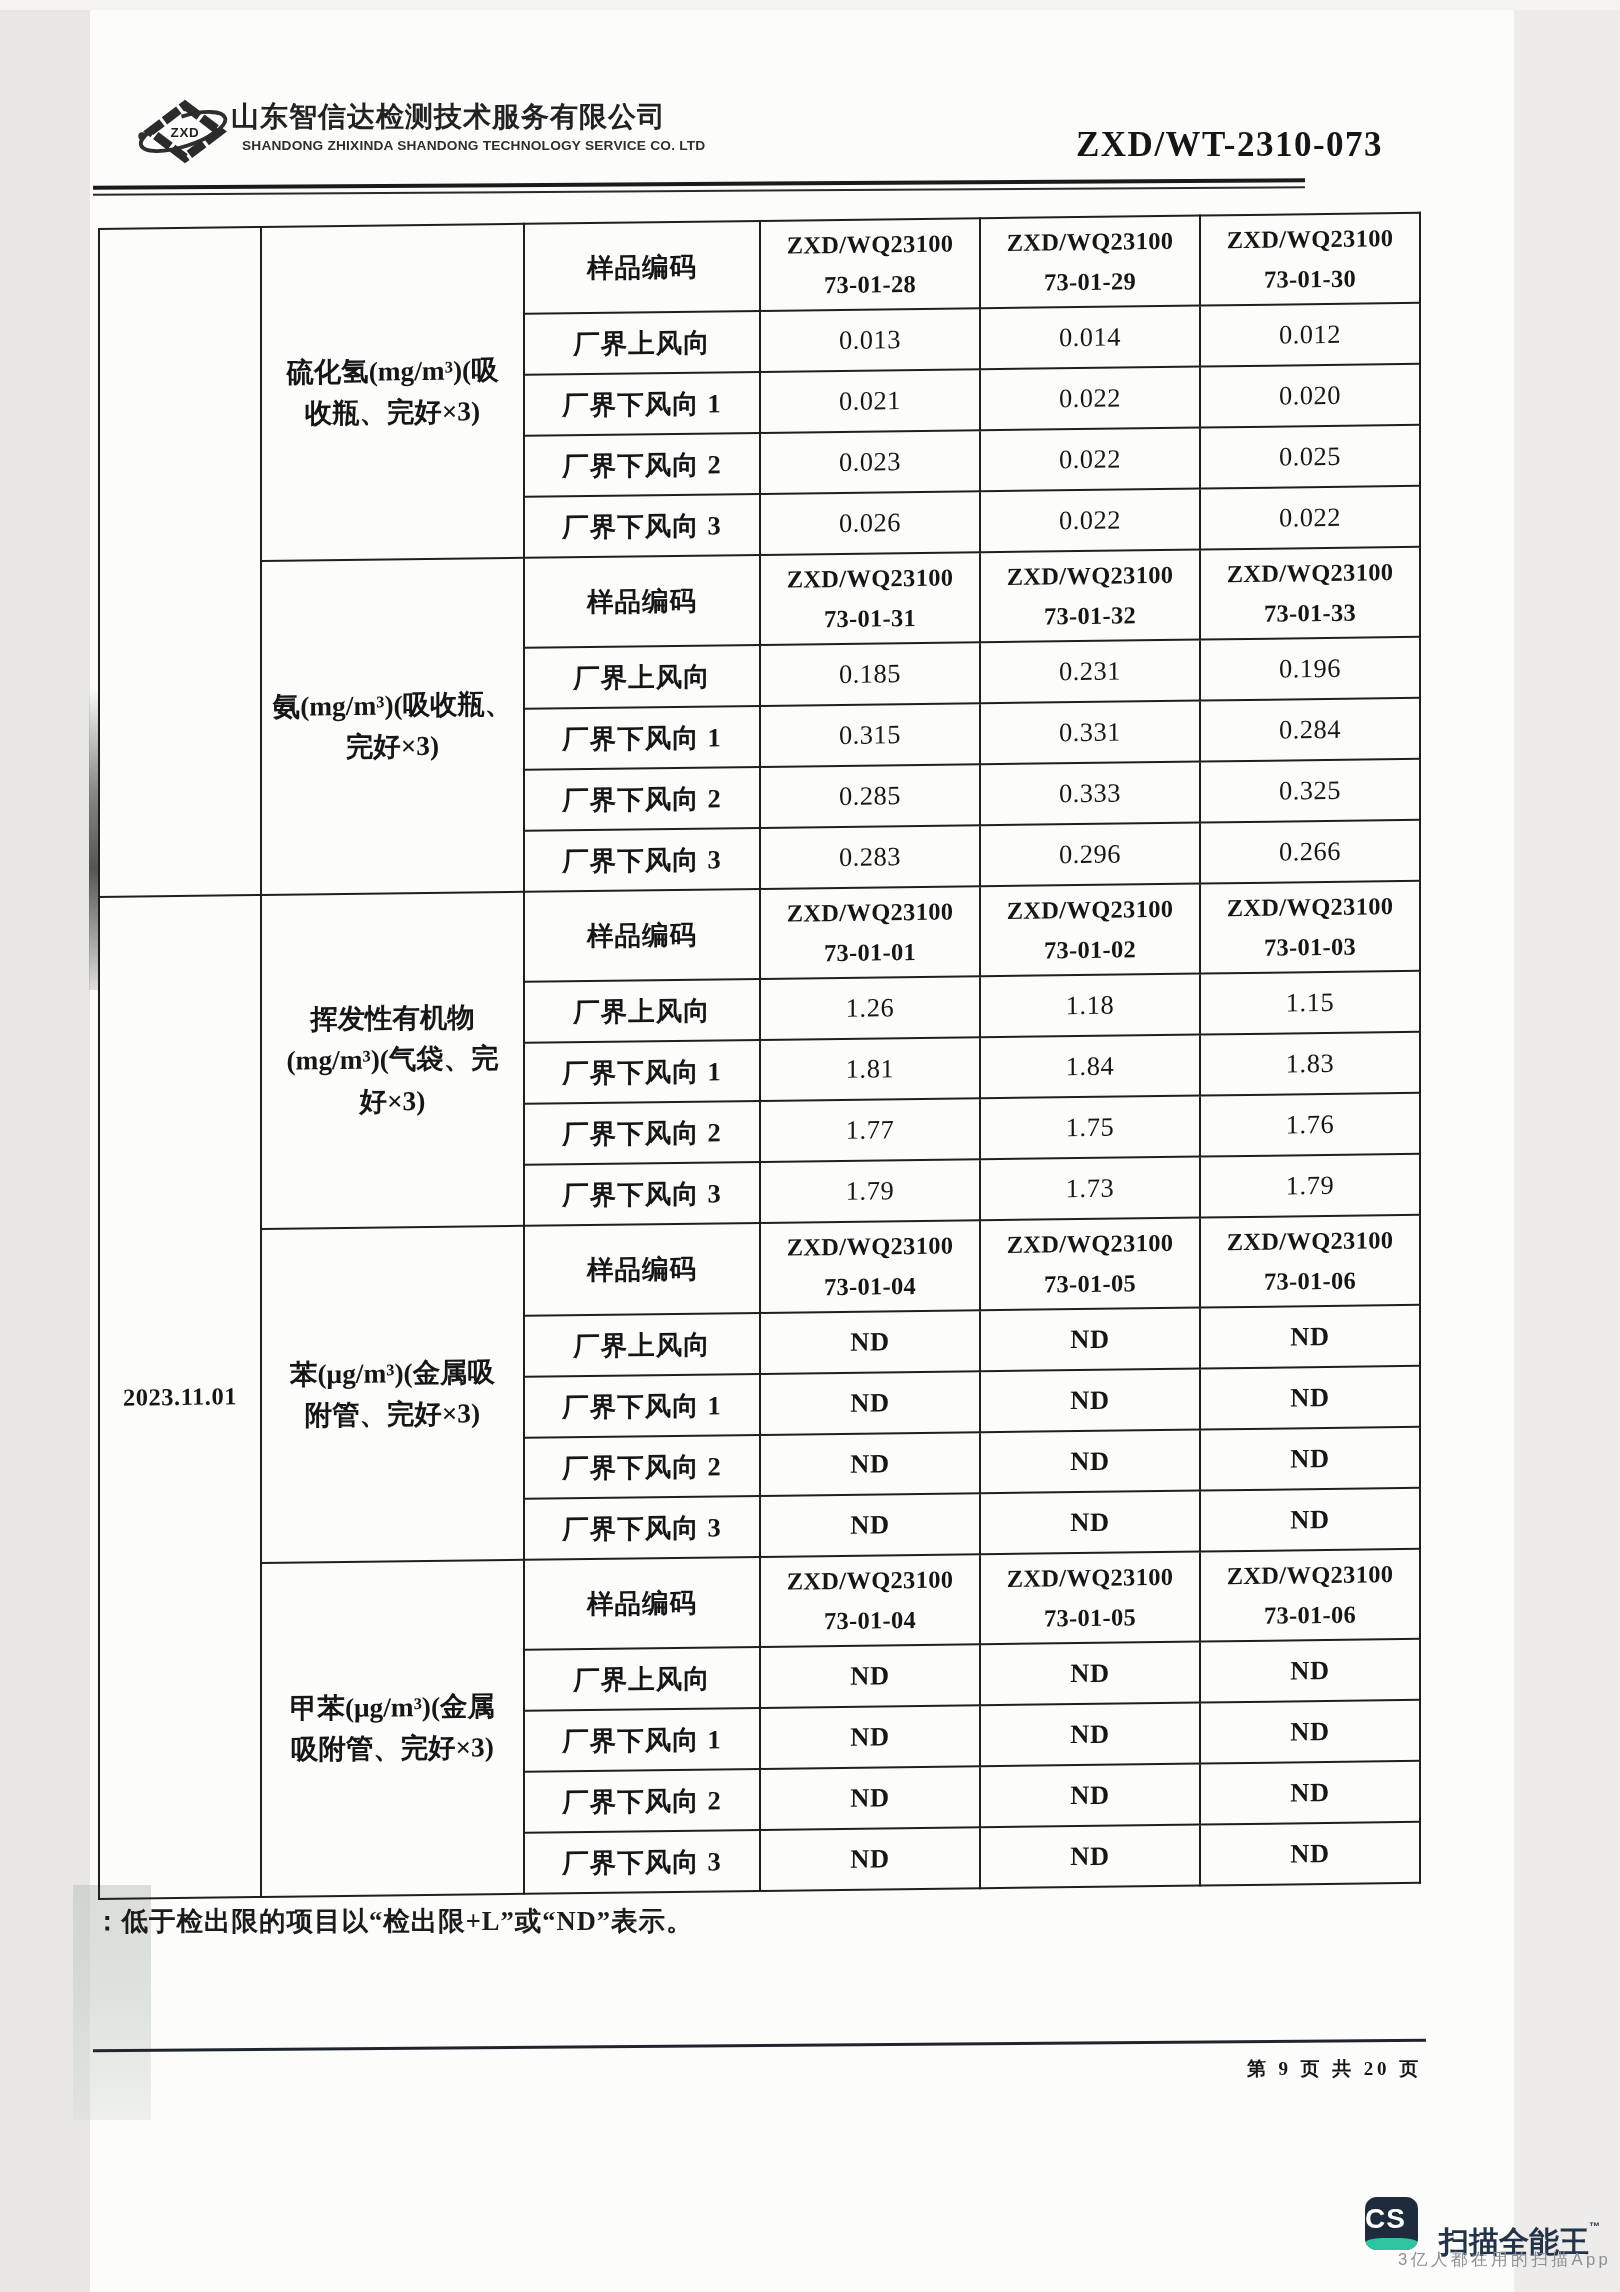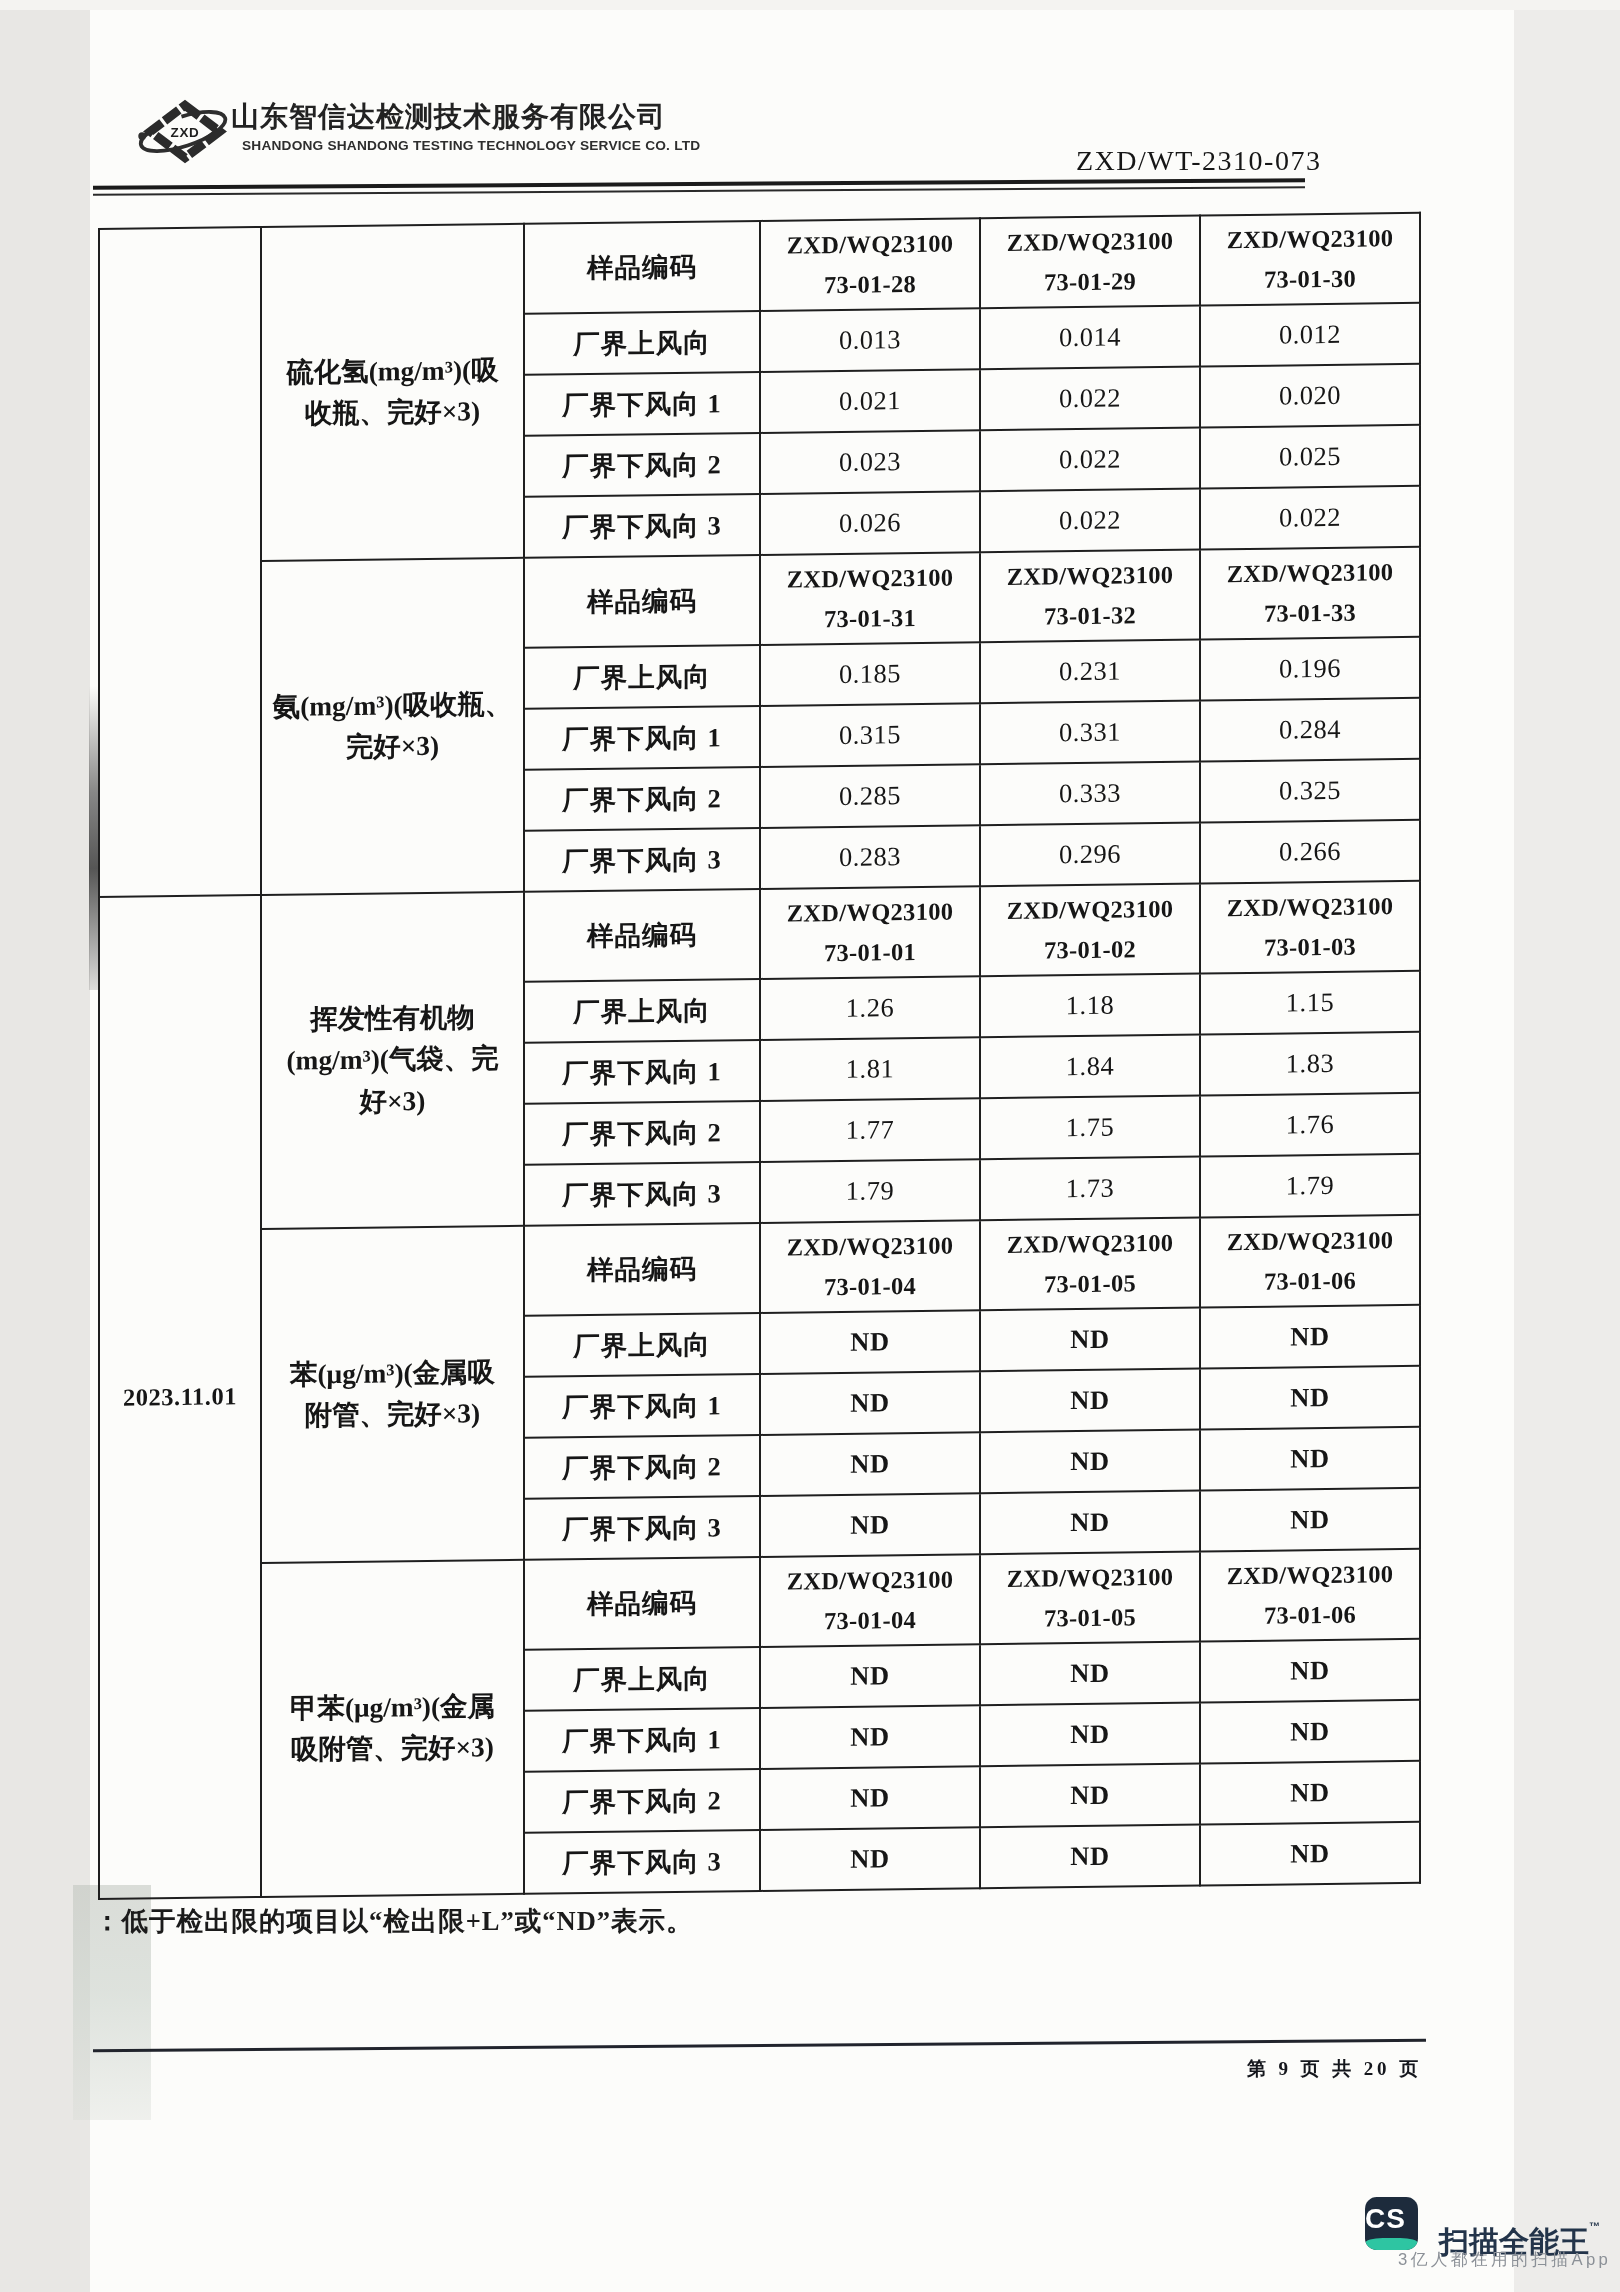--- a/index.html
+++ b/index.html
@@ -17,21 +17,21 @@
     background:linear-gradient(180deg,rgba(40,40,40,0) 0%,rgba(40,40,40,.55) 35%,rgba(30,30,30,.75) 60%,rgba(40,40,40,.15) 100%);}
   .smudge-b{position:absolute;left:73px;top:1885px;width:78px;height:235px;
     background:linear-gradient(180deg,rgba(190,195,188,.55),rgba(205,212,205,.65) 45%,rgba(214,218,212,.35));}
 
   
   .logo{position:absolute;left:137px;top:98px;width:96px;height:67px;}
   .co-cn{position:absolute;left:231px;top:98px;font-family:"Liberation Sans","DejaVu Sans",sans-serif;
     font-weight:700;font-size:28px;letter-spacing:1px;color:#222;white-space:nowrap;}
   .co-en{position:absolute;left:242px;top:138px;font-family:"Liberation Sans","DejaVu Sans",sans-serif;
     font-weight:700;font-size:13.7px;letter-spacing:0.2px;color:#2e2e2e;white-space:nowrap;}
-  .doc-code{position:absolute;left:1076px;top:145px;font-weight:400;font-size:28px;
+  .doc-code{position:absolute;left:1076px;top:125px;font-weight:700;font-size:35px;
     letter-spacing:1.5px;color:#161616;white-space:nowrap;}
   .rule-a{position:absolute;left:93px;top:182px;width:1212px;height:3.9px;background:#1b1b1b;transform:rotate(-.35deg);}
   .rule-b{position:absolute;left:93px;top:190px;width:1212px;height:2px;background:#2a2a2a;transform:rotate(-.35deg);}
 
   
   table.report{
     position:absolute;left:98px;top:228px;width:1319px;
     border-collapse:collapse;table-layout:fixed;
     transform:skewY(-.7deg);transform-origin:left center;
   }
@@ -82,21 +82,21 @@
 
   <svg class="logo" viewBox="0 0 150 100">
     <g transform="rotate(-18 72 50)">
       <ellipse cx="72" cy="50" rx="69" ry="23" fill="none" stroke="#2e2e2e" stroke-width="6" stroke-dasharray="250 40" stroke-dashoffset="55"></ellipse>
     </g>
     <circle cx="8" cy="57" r="6" fill="#2e2e2e"></circle>
     <path d="M75,9 L129,50 L75,91 L21,50 Z" fill="none" stroke="#2b2b2b" stroke-width="14" stroke-dasharray="28 5"></path>
     <text x="75" y="58" text-anchor="middle" font-family="Liberation Sans, sans-serif" font-weight="bold" font-size="21" letter-spacing="1" fill="#1f1f1f">ZXD</text>
   </svg>
   <div class="co-cn">山东智信达检测技术服务有限公司</div>
-  <div class="co-en">SHANDONG SHANDONG TESTING TECHNOLOGY SERVICE CO. LTD</div>
+  <div class="co-en">SHANDONG ZHIXINDA SHANDONG TECHNOLOGY SERVICE CO. LTD</div>
   <div class="doc-code">ZXD/WT-2310-073</div>
   <div class="rule-a"></div>
   <div class="rule-b"></div>
 
   <table class="report">
     <colgroup>
         <col class="cA">
         <col class="cB">
         <col class="cC">
         <col class="cD">

